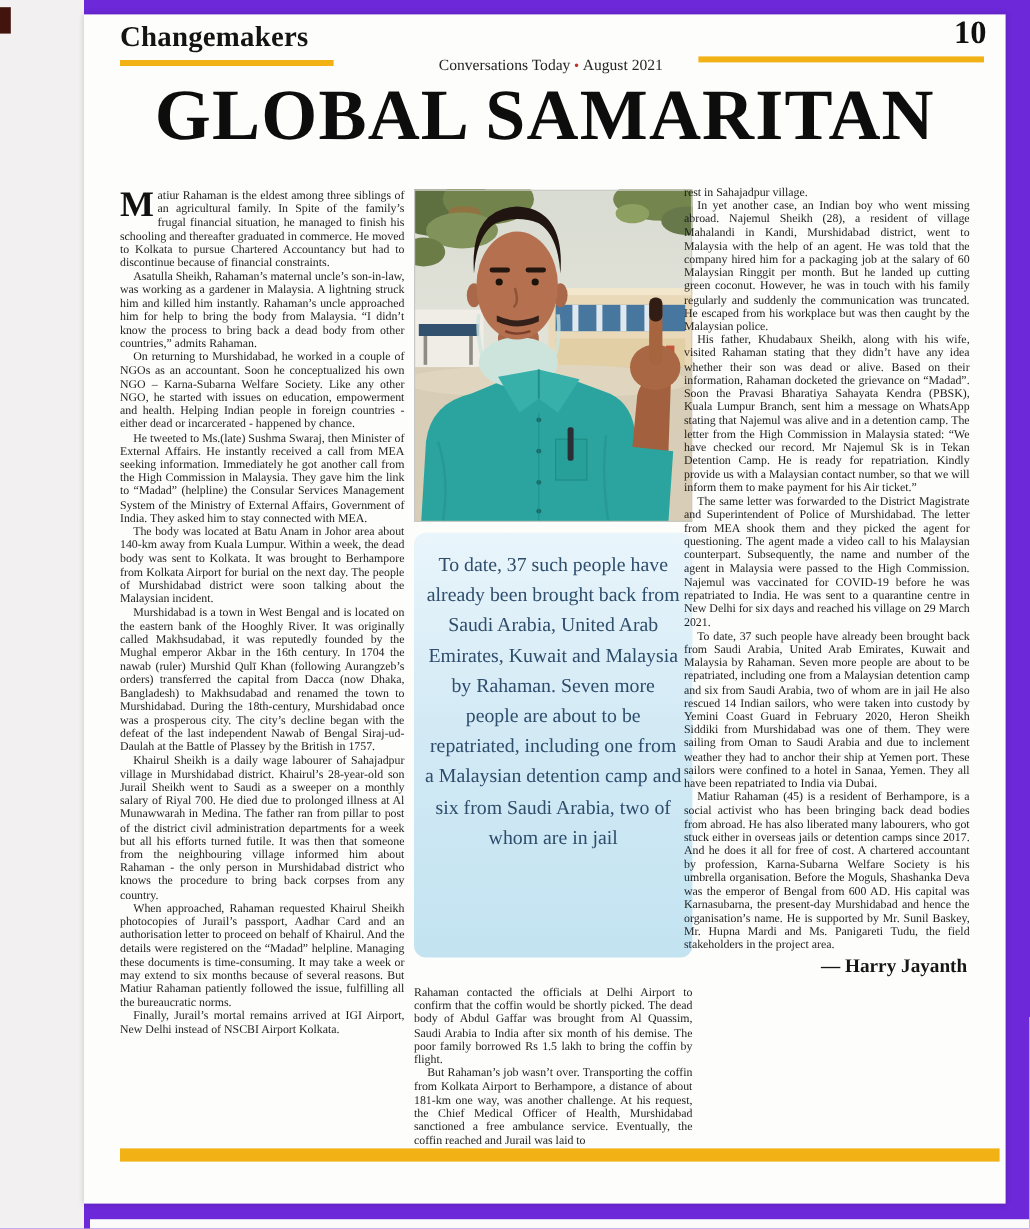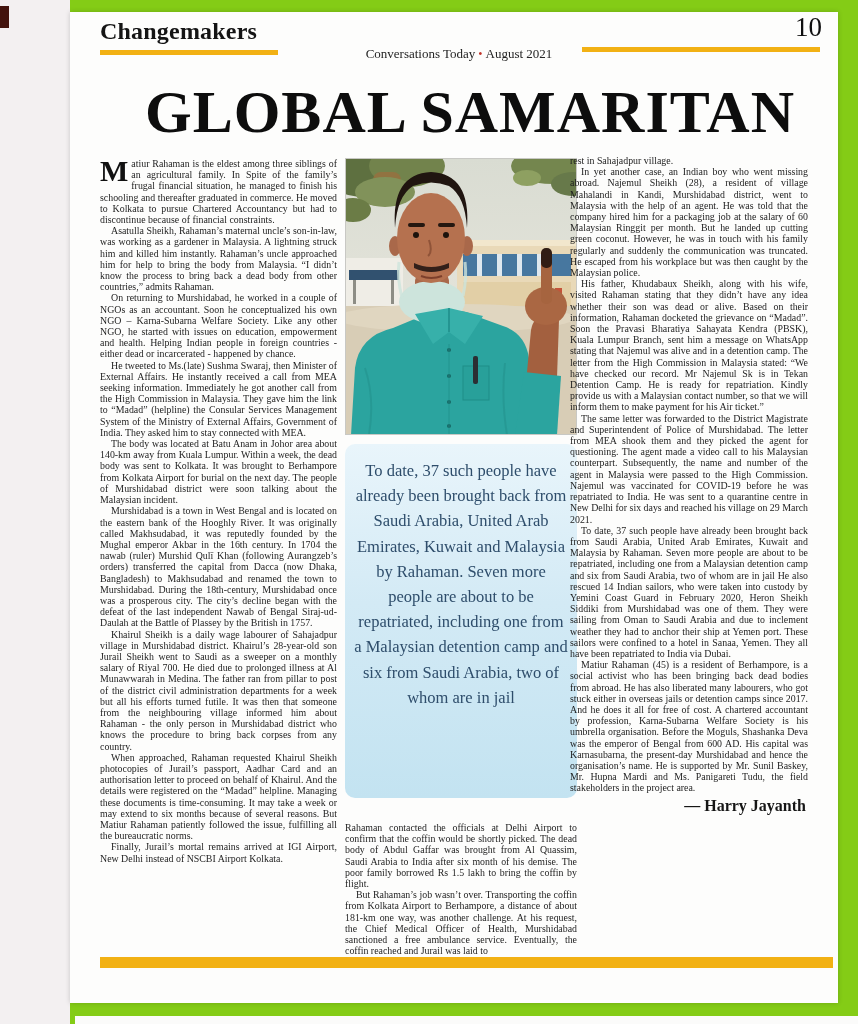--- a/index.html
+++ b/index.html
@@ -1,33 +1,33 @@
 <!DOCTYPE html>
 <html><head>
 <meta charset="utf-8">
 <style>
   html,body { margin:0; padding:0; background:#e9e7e8; }
-  .canvas { position:relative; width:858px; height:1024px; background:#84cc16;
+  .canvas { position:relative; width:858px; height:1024px; background:#6d28d9;
             overflow:hidden; font-family:"Liberation Serif", serif; }
   .scan-left-strip { position:absolute; left:0; top:0; width:70px; height:100%; background:#f3f0f1; }
   .corner-mark { position:absolute; left:0; top:6px; width:9px; height:22px; background:#43130d; }
   .page { position:absolute; left:70px; top:12px; width:768px; height:991px;
           background:#fdfdfc; box-shadow:0 0 5px rgba(0,0,0,.18); }
   .next-page { position:absolute; left:75px; top:1016px; width:783px; height:8px; background:#fbfbfa; }
 
   
   .section-label { position:absolute; left:30px; top:6px; font-size:24px; font-weight:bold;
                    color:#141414; letter-spacing:.2px; }
   .rule-left  { position:absolute; left:30px;  top:38px; width:178px; height:5px; background:#F2B114; }
   .rule-right { position:absolute; left:512px; top:35px; width:238px; height:5px; background:#F2B114; }
   .masthead { position:absolute; left:224px; top:34px; width:330px; text-align:center;
               font-size:13px; color:#242424; }
   .masthead .dot { color:#c2342a; margin:0 3px; font-size:12px; }
-  .page-number { position:absolute; right:16px; top:0; font-size:27px; font-weight:normal; color:#101010; }
-  .headline { position:absolute; left:20px; top:50px; width:728px; margin:16px; text-align:center;
+  .page-number { position:absolute; right:16px; top:0; font-size:27px; font-weight:bold; color:#101010; }
+  .headline { position:absolute; left:20px; top:50px; width:728px; margin:0; text-align:center;
               font-size:60px; font-weight:bold; letter-spacing:1px; color:#0d0d0d; white-space:nowrap; }
 
   
   .col { position:absolute; top:146px; font-size:9.9px; line-height:11.2px; color:#1d1d1d;
          text-align:justify; }
   .col-1 { left:30px;  width:237px; }
   .col-2 { left:275px; width:232px; }
   .col-3 { left:500px; top:143px; width:238px; }
   .col p { margin:0; text-indent:11px; }
   p.lead { text-indent:0; }

